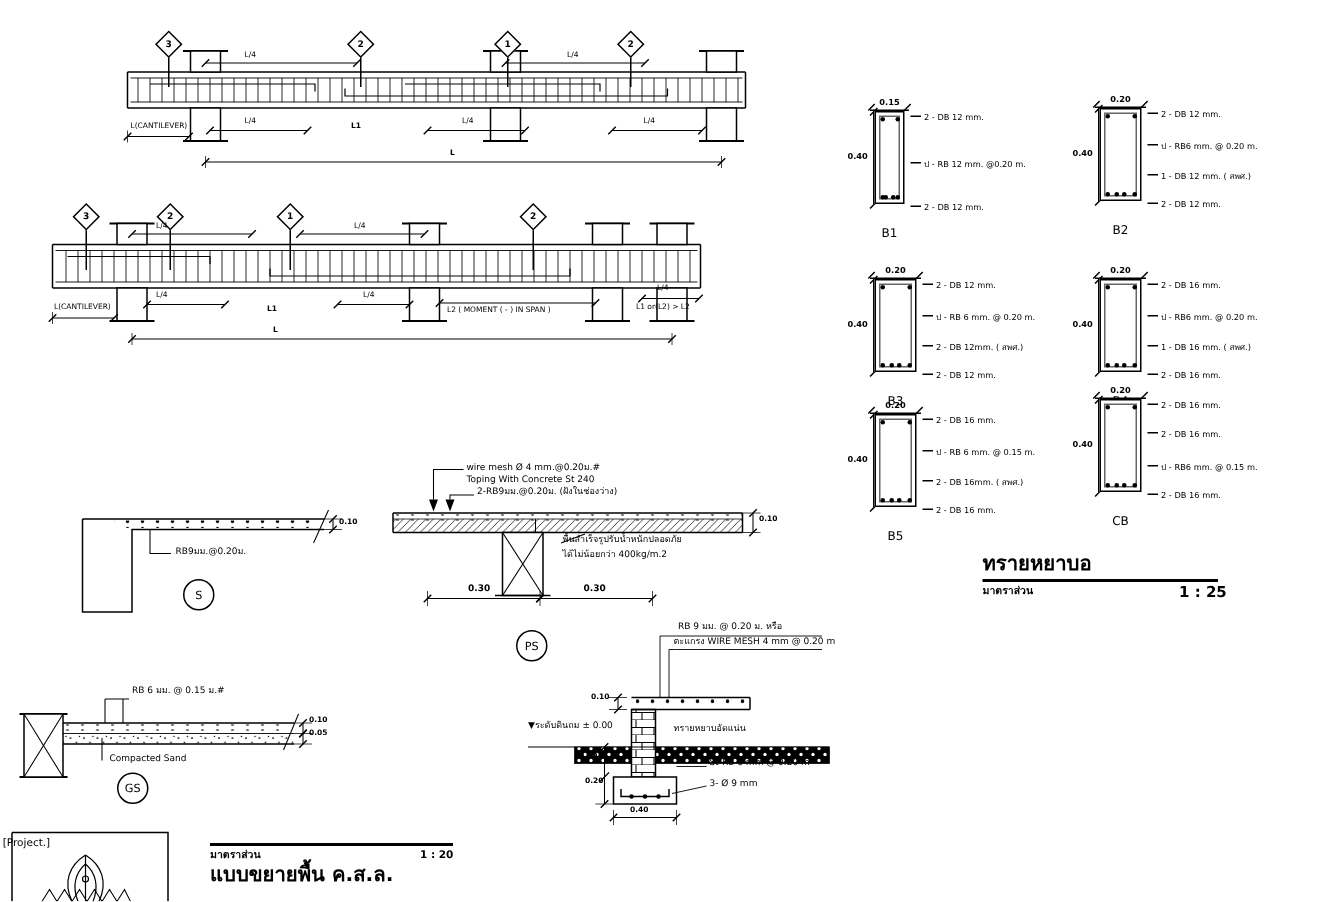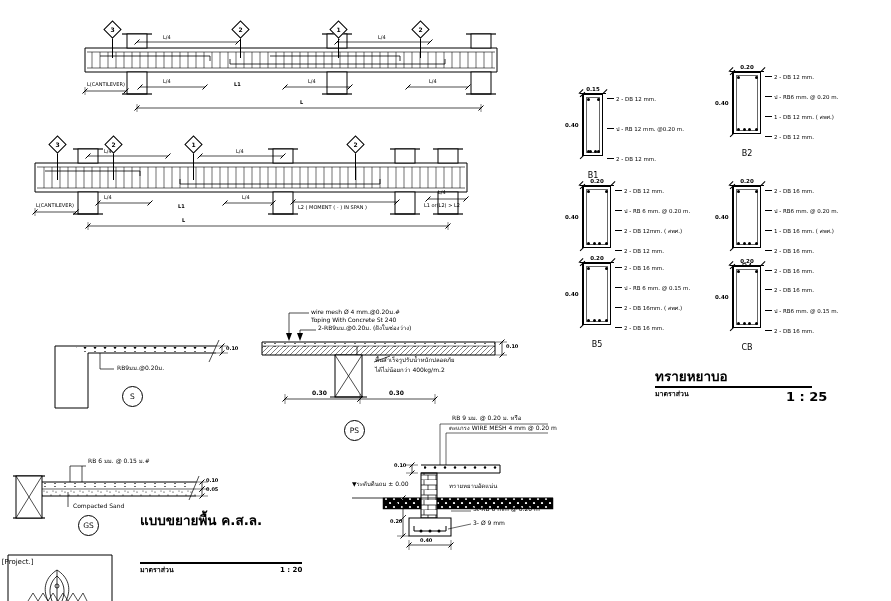--- a/index.html
+++ b/index.html
@@ -302,28 +302,28 @@
 <div class="lbl" style="left:449px;top:425px">ตะแกรง WIRE MESH 4 mm @ 0.20 m</div>
 <div class="lbl lbl-5 b" style="left:394px;top:463px">0.10</div>
 <div class="lbl" style="left:352px;top:481px">▼ระดับดินถม ± 0.00</div>
 <div class="lbl" style="left:449px;top:483px">ทรายหยาบอัดแน่น</div>
 <div class="lbl" style="left:473px;top:506px">St-RB 6 mm @ 0.20 m</div>
 <div class="lbl" style="left:473px;top:520px">3- Ø 9 mm</div>
 <div class="lbl lbl-5 b" style="left:386px;top:502px">0.40</div>
 <div class="lbl lbl-5 b" style="left:390px;top:519px">0.20</div>
 <div class="lbl lbl-5 b" style="left:420px;top:538px">0.40</div>
 
-<div class="lbl th-title" style="left:140px;top:513px">แบบขยายพื้น ค.ส.ล.</div>
+<div class="lbl th-title" style="left:140px;top:576px">แบบขยายพื้น ค.ส.ล.</div>
 <div class="uline" style="left:140px;top:562px;width:162px"></div>
 <div class="lbl b" style="left:140px;top:566px;font-size:7px">มาตราส่วน</div>
 <div class="lbl b" style="left:280px;top:566px;font-size:7px">1 : 20</div>
 <div class="lbl th-title" style="left:655px;top:369px">ทรายหยาบอ</div>
 <div class="uline" style="left:655px;top:386px;width:157px"></div>
 <div class="lbl b" style="left:655px;top:390px;font-size:7px">มาตราส่วน</div>
-<div class="lbl b" style="left:786px;top:390px;font-size:13px">1 : 25</div>
+<div class="lbl b" style="left:786px;top:390px;font-size:10px">1 : 25</div>
 
 <div class="lbl" style="left:-5px;top:558px;font-size:7px">ที่ [Project.]</div>
 
 <div id="markers-host">
       <div class="dmk" style="left: 105.5px; top: 22.5px;">
         <span>3</span>
       </div>
       <div class="dlead" style="left: 112px; top: 36px; height: 22px;"></div>
       <div class="dmk" style="left: 233.5px; top: 22.5px;">
         <span>2</span>
@@ -348,21 +348,21 @@
       <div class="dmk" style="left: 186.5px; top: 137.5px;">
         <span>1</span>
       </div>
       <div class="dlead" style="left: 193px; top: 151px; height: 29px;"></div>
       <div class="dmk" style="left: 348.5px; top: 137.5px;">
         <span>2</span>
       </div>
       <div class="dlead" style="left: 355px; top: 151px; height: 29px;"></div>
     </div>
 <div id="bsecs-host">
-      <div class="bsec" style="left: 565px; top: 85px;">
+      <div class="bsec" style="left: 565px; top: 65px;">
     <div class="wd" style="width: 20px;">
       <span class="wd-text">0.15</span>
       <i class="wd-line"></i>
     </div>
     <div class="bs-row">
       <div class="hd">
         <span class="hd-text">0.40</span>
         <i class="hd-line"></i>
       </div>
       <div class="bs-rect" style="width: 20px;">
@@ -455,21 +455,21 @@
       </div>
       <div class="bs-lines">
             <div class="bs-line">2 - DB 16 mm.</div>
             <div class="bs-line">ป - RB6 mm. @ 0.20 m.</div>
             <div class="bs-line">1 - DB 16 mm. ( สพศ.)</div>
             <div class="bs-line">2 - DB 16 mm.</div>
           </div>
     </div>
     <div class="bs-id">B4</div>
   </div>
-      <div class="bsec" style="left: 565px; top: 254px;">
+      <div class="bsec" style="left: 565px; top: 267px;">
     <div class="wd">
       <span class="wd-text">0.20</span>
       <i class="wd-line"></i>
     </div>
     <div class="bs-row">
       <div class="hd">
         <span class="hd-text">0.40</span>
         <i class="hd-line"></i>
       </div>
       <div class="bs-rect">

